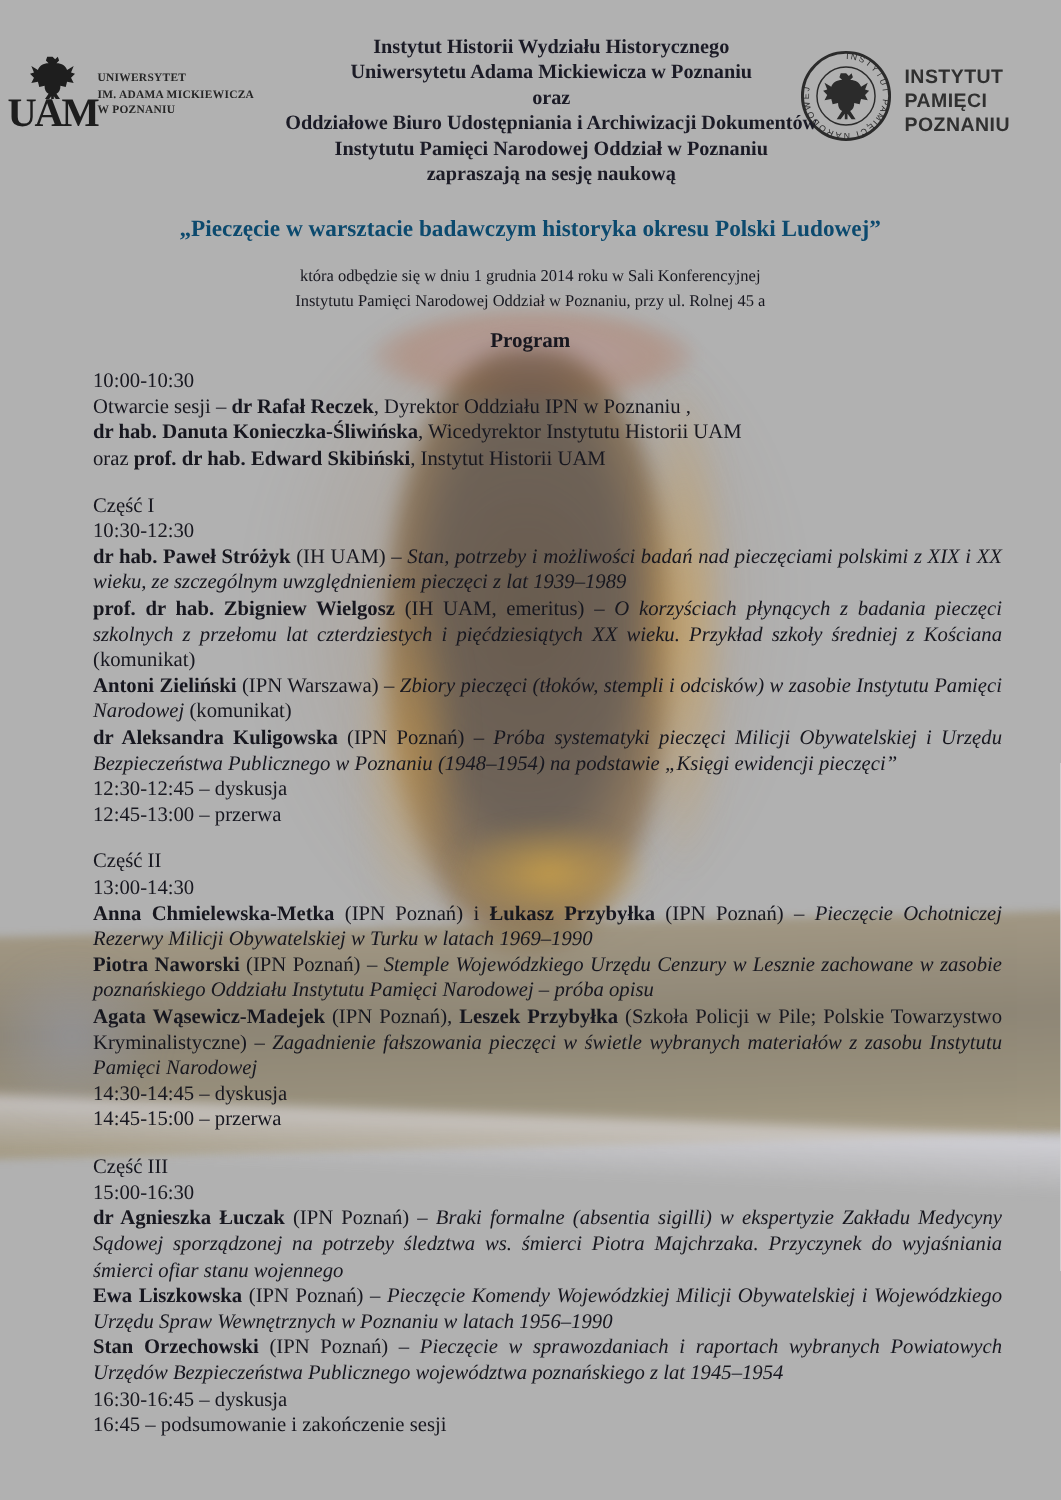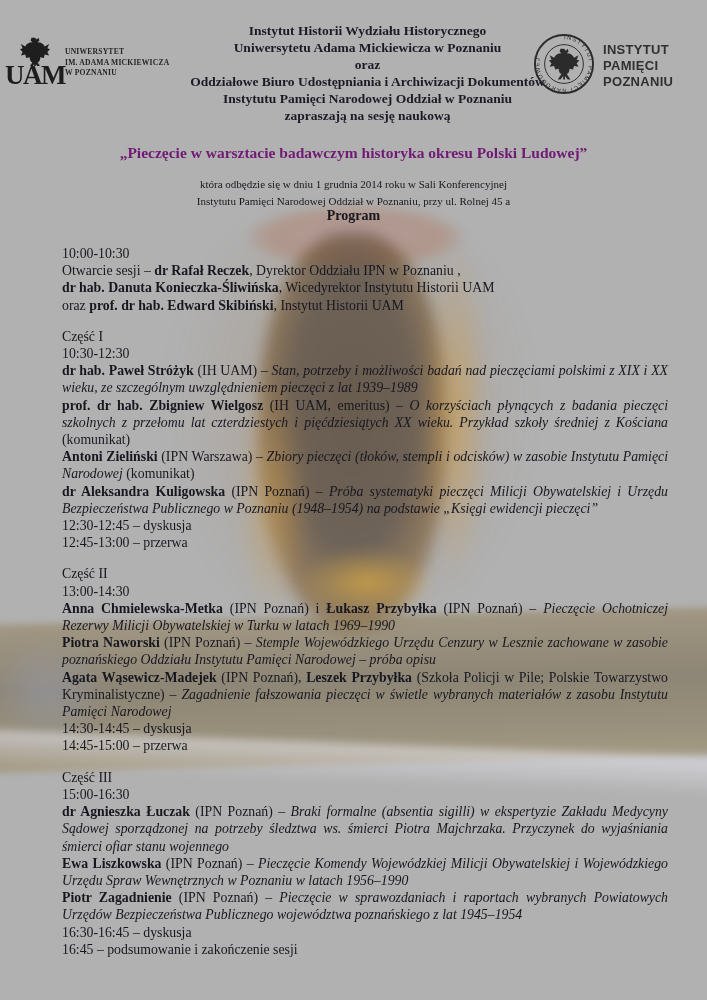--- a/index.html
+++ b/index.html
@@ -47,23 +47,23 @@
   .content{position:absolute;inset:0;z-index:2;}
   .uam-logo{position:absolute;left:12px;top:36px;width:175px;display:flex;gap:7px;align-items:flex-start;}
   .uam-mark{display:flex;flex-direction:column;align-items:center;width:46px;}
   .uam-mark svg{display:block;}
   .uam-acronym{font-weight:bold;font-size:27px;letter-spacing:-1.5px;line-height:18px;color:#1d1d1d;}
   .uam-caption{margin-top:11px;font-size:7.6px;font-weight:bold;line-height:10.5px;letter-spacing:.2px;color:#252525;}
   .ipn-logo{position:absolute;right:6px;top:33px;width:168px;display:flex;gap:8px;align-items:center;}
   .ipn-wordmark{font-family:"Liberation Sans", sans-serif;font-weight:bold;font-size:13px;line-height:16px;color:#303030;letter-spacing:.3px;}
   .hdr{position:absolute;left:0;right:0;top:22px;text-align:center;padding-left:28px;}
   .hdr-line{font-weight:bold;font-size:13.5px;line-height:17px;color:#1b1b26;}
-  .title{position:absolute;left:0;right:0;top:144px;text-align:center;font-weight:bold;font-size:15.5px;color:#701a75;}
+  .title{position:absolute;left:0;right:0;top:144px;text-align:center;font-weight:bold;font-size:15.5px;color:#0c4a6e;}
   .subtitle{position:absolute;left:0;right:0;top:176px;text-align:center;font-size:11px;line-height:17px;}
-  .prog-head{position:absolute;left:0;right:0;top:208px;text-align:center;font-weight:bold;font-size:14px;}
+  .prog-head{position:absolute;left:0;right:0;top:220px;text-align:center;font-weight:bold;font-size:14px;}
   .prog-body{position:absolute;left:62px;top:245px;width:606px;font-size:13.8px;line-height:17.2px;}
   .prog-body p{margin:0;}
   .prog-body .justify{text-align:justify;}
   .prog-body .gap{height:14px;}
   .seg-b{font-weight:bold;}
   .seg-i{font-style:italic;}
 </style>
 </head>
 <body>
 
@@ -159,19 +159,19 @@
         <p class="justify"><span class="seg-b">Anna Chmielewska-Metka</span><span class="seg-r"> (IPN Poznań) i </span><span class="seg-b">Łukasz Przybyłka</span><span class="seg-r"> (IPN Poznań) – </span><span class="seg-i">Pieczęcie Ochotniczej Rezerwy Milicji Obywatelskiej w Turku w latach 1969–1990</span></p>
         <p class="justify"><span class="seg-b">Piotra Naworski</span><span class="seg-r"> (IPN Poznań) – </span><span class="seg-i">Stemple Wojewódzkiego Urzędu Cenzury w Lesznie zachowane w zasobie poznańskiego Oddziału Instytutu Pamięci Narodowej – próba opisu</span></p>
         <p class="justify"><span class="seg-b">Agata Wąsewicz-Madejek</span><span class="seg-r"> (IPN Poznań), </span><span class="seg-b">Leszek Przybyłka</span><span class="seg-r"> (Szkoła Policji w Pile; Polskie Towarzystwo Kryminalistyczne) – </span><span class="seg-i">Zagadnienie fałszowania pieczęci w świetle wybranych materiałów z zasobu Instytutu Pamięci Narodowej</span></p>
         <p class=""><span class="seg-r">14:30-14:45 – dyskusja</span></p>
         <p class=""><span class="seg-r">14:45-15:00 – przerwa</span></p>
         <div class="gap"></div>
         <p class=""><span class="seg-r">Część III</span></p>
         <p class=""><span class="seg-r">15:00-16:30</span></p>
         <p class="justify"><span class="seg-b">dr Agnieszka Łuczak</span><span class="seg-r"> (IPN Poznań) – </span><span class="seg-i">Braki formalne (absentia sigilli) w ekspertyzie Zakładu Medycyny Sądowej sporządzonej na potrzeby śledztwa ws. śmierci Piotra Majchrzaka. Przyczynek do wyjaśniania śmierci ofiar stanu wojennego</span></p>
         <p class="justify"><span class="seg-b">Ewa Liszkowska</span><span class="seg-r"> (IPN Poznań) – </span><span class="seg-i">Pieczęcie Komendy Wojewódzkiej Milicji Obywatelskiej i Wojewódzkiego Urzędu Spraw Wewnętrznych w Poznaniu w latach 1956–1990</span></p>
-        <p class="justify"><span class="seg-b">Piotr Zagadnienie</span><span class="seg-r"> (IPN Poznań) – </span><span class="seg-i">Pieczęcie w sprawozdaniach i raportach wybranych Powiatowych Urzędów Bezpieczeństwa Publicznego województwa poznańskiego z lat 1945–1954</span></p>
+        <p class="justify"><span class="seg-b">Stan Orzechowski</span><span class="seg-r"> (IPN Poznań) – </span><span class="seg-i">Pieczęcie w sprawozdaniach i raportach wybranych Powiatowych Urzędów Bezpieczeństwa Publicznego województwa poznańskiego z lat 1945–1954</span></p>
         <p class=""><span class="seg-r">16:30-16:45 – dyskusja</span></p>
         <p class=""><span class="seg-r">16:45 – podsumowanie i zakończenie sesji</span></p>
       </div>
 
   </div>
 </div>
 
 </body></html>

